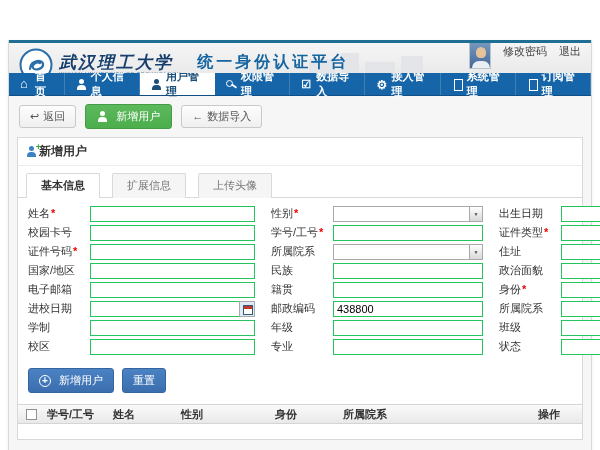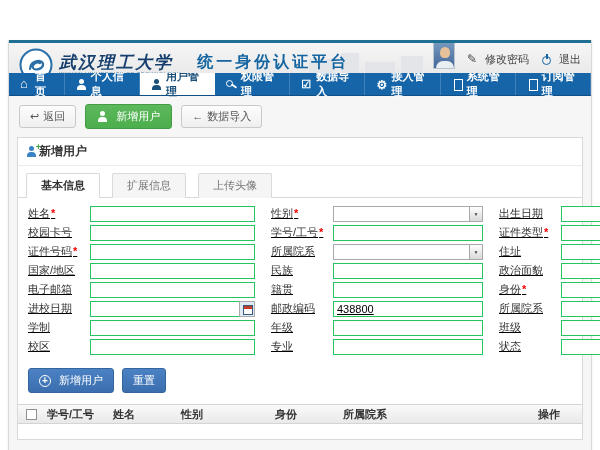--- a/index.html
+++ b/index.html
@@ -24,21 +24,21 @@
             color:#1565a0; padding-bottom:6px; }
   .userbox { position:absolute; right:10px; bottom:4px; display:flex;
              align-items:flex-end; gap:12px; }
   .avatar { width:22px; height:27px; border:1px solid #b9c4ce; position:relative;
             background:linear-gradient(#7598bd,#42689a); overflow:hidden; }
   .avatar::before { content:""; position:absolute; left:6px; top:4px; width:10px;
             height:11px; border-radius:50% 50% 42% 42%; background:#e6c29a; }
   .avatar::after { content:""; position:absolute; left:2px; bottom:-2px; width:18px;
             height:9px; border-radius:7px 7px 0 0; background:#e9eef2; }
   .hlink { display:inline-flex; align-items:center; gap:3px; font-size:11px;
-           color:#444; cursor:pointer; margin-bottom:2px; }
+           color:#444; cursor:pointer; margin-bottom:10px;flex-direction:column; }
 
   
   .nav { display:flex; height:23px; background:#1565a8; border-bottom:1px solid #0f4f86; }
   .nav-item { display:inline-flex; align-items:center; padding:0 11px; font-size:11px;
               color:#fff; border-right:1px solid rgba(255,255,255,.18); cursor:pointer;font-weight:bold; }
   .nav-item.active { background:#fff; color:#1a4f7a; font-weight:bold; }
 
   
   .ic { position:relative; display:inline-block; width:11px; height:11px;
         margin-right:4px; flex:none; }
@@ -88,21 +88,21 @@
   .tabs { padding:6px 8px 0; border-bottom:1px solid #d9d9d9; }
   .tab { display:inline-block; padding:4px 14px 5px; font-size:11px; color:#777;
          background:#f5f5f5; border:1px solid #d9d9d9; border-bottom:none;
          margin-right:12px; position:relative; top:1px; cursor:pointer;
          border-radius:2px 2px 0 0; }
   .tab.active { background:#fff; color:#333; font-weight:bold; }
 
   
   .form { display:grid; grid-template-columns:1fr 1fr 1fr; column-gap:16px;
           row-gap:2px; padding:7px 10px 6px; }
-  .cell { display:flex; align-items:center; height:17px;text-decoration:underline; }
+  .cell { display:flex; align-items:center; height:17px; }
   .lbl { width:62px; flex:none; font-size:11px; color:#333; }
   .star { color:#e00; font-weight:bold; margin-left:1px; }
   .inp { flex:1; height:16px; border:1px solid #22c55e; background:#fff;
          font-size:11px; padding:0 3px; font-family:"Liberation Sans",sans-serif;
          min-width:0; }
   .selwrap { flex:1; height:16px; border:1px solid #a9a9a9; background:#fff;
          position:relative; cursor:pointer; }
   .sel-btn { position:absolute; right:0; top:0; width:13px; height:14px;
          background:linear-gradient(#fefefe,#d9d9d9); border-left:1px solid #a9a9a9;
          font-size:5px; color:#444; text-align:center; line-height:14px; }

